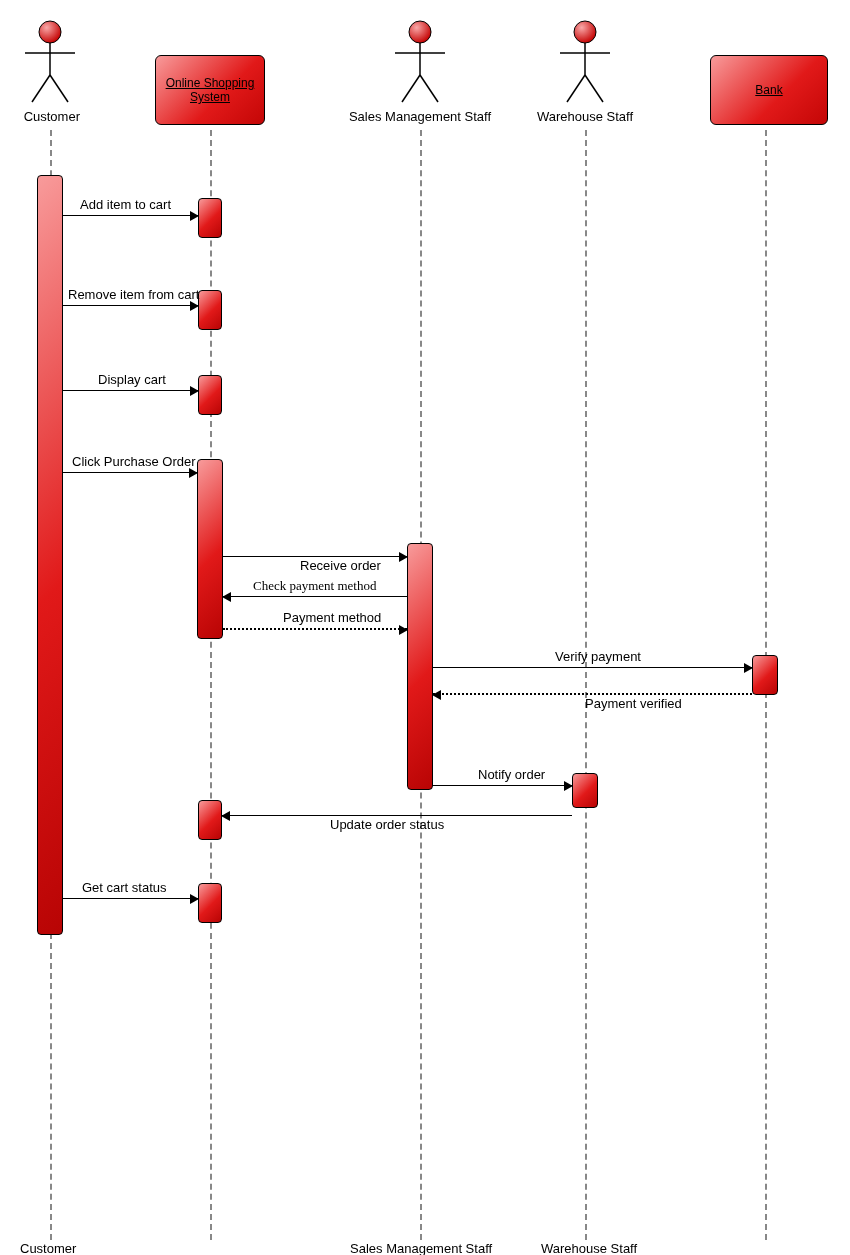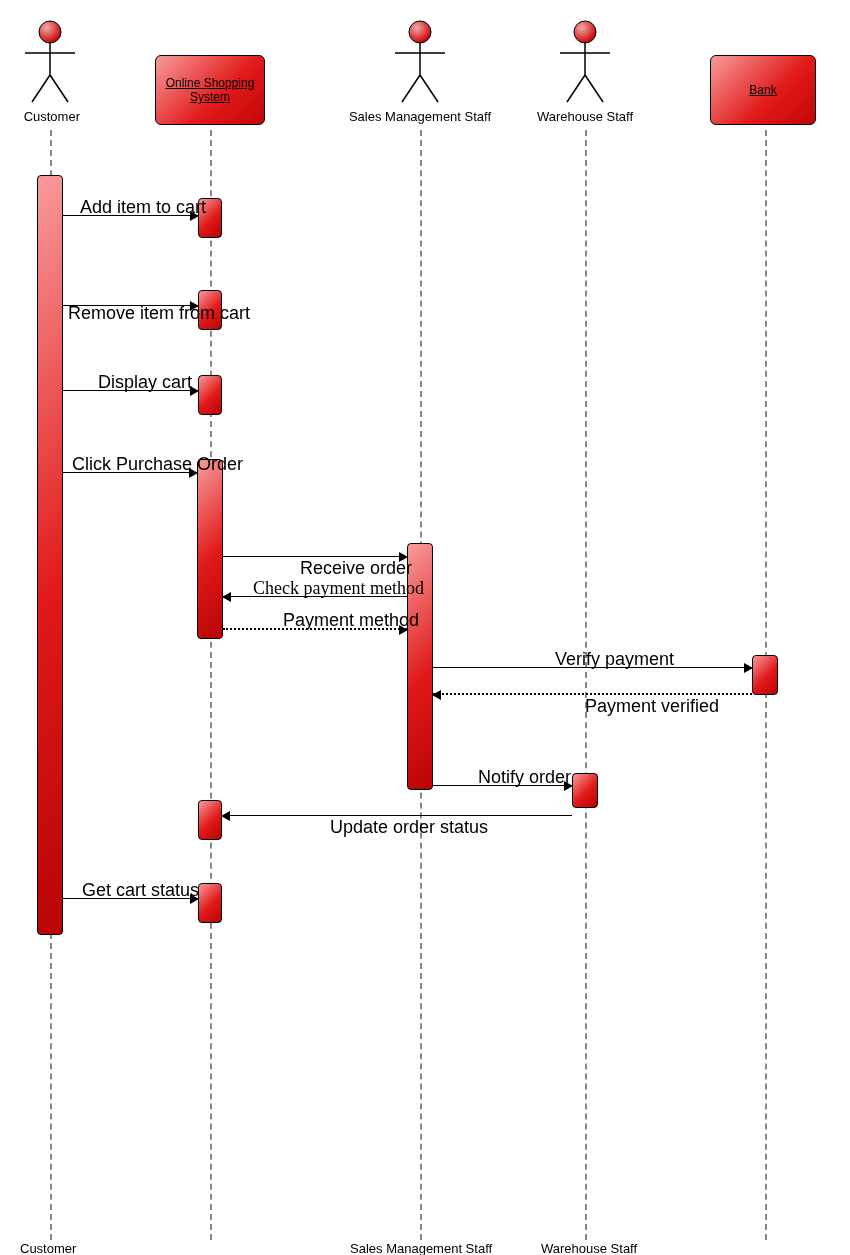--- a/index.html
+++ b/index.html
@@ -84,21 +84,21 @@
     content:'';
     position:absolute;
     left:-1px; top:-5px;
     border-right: 9px solid #000;
     border-top: 5px solid transparent;
     border-bottom:5px solid transparent;
   }
   .msg-label {
     position:absolute;
     white-space: nowrap;
-    font-size: 18px;
+    font-size: 13px;
   }
   .footer-label {
     position:absolute;
     font-size:13px;
     white-space:nowrap;
   }
 </style>
 </head>
 <body>
 
@@ -140,21 +140,21 @@
     <svg width="60" height="85">
       <circle cx="30" cy="12" r="11" fill="url(#gHead1)" stroke="#000"></circle>
       <line x1="30" y1="23" x2="30" y2="55" stroke="#000" stroke-width="1.5"></line>
       <line x1="5" y1="33" x2="55" y2="33" stroke="#000" stroke-width="1.5"></line>
       <line x1="30" y1="55" x2="12" y2="82" stroke="#000" stroke-width="1.5"></line>
       <line x1="30" y1="55" x2="48" y2="82" stroke="#000" stroke-width="1.5"></line>
     </svg>
     <div class="label">Warehouse Staff</div>
   </div>
 
-  <div class="sysbox" style="left:710px; top:55px; width:106px; height:70px;">
+  <div class="sysbox" style="left:710px; top:55px; width:118px; height:70px;">
     <span>Bank</span>
   </div>
 
   <div class="lifeline" style="left:50px; top:130px; height:1110px;"></div>
   <div class="lifeline" style="left:210px; top:130px; height:1110px;"></div>
   <div class="lifeline" style="left:420px; top:130px; height:1110px;"></div>
   <div class="lifeline" style="left:585px; top:130px; height:1110px;"></div>
   <div class="lifeline" style="left:765px; top:130px; height:1110px;"></div>
 
   <div class="activation" style="left:37px; top:175px; width:26px; height:760px;"></div>
@@ -172,21 +172,21 @@
   <div class="activation" style="left:572px; top:773px; width:26px; height:35px;"></div>
 
   <div class="activation" style="left:198px; top:800px; width:24px; height:40px;"></div>
 
   <div class="activation" style="left:198px; top:883px; width:24px; height:40px;"></div>
 
   <div class="msg arrow-right" style="left:63px; top:215px; width:135px;"></div>
   <div class="msg-label" style="left:80px; top:197px;">Add item to cart</div>
 
   <div class="msg arrow-right" style="left:63px; top:305px; width:135px;"></div>
-  <div class="msg-label" style="left:68px; top:287px;margin-top:16px;">Remove item from cart</div>
+  <div class="msg-label" style="left:68px; top:287px;">Remove item from cart</div>
 
   <div class="msg arrow-right" style="left:63px; top:390px; width:135px;"></div>
   <div class="msg-label" style="left:98px; top:372px;">Display cart</div>
 
   <div class="msg arrow-right" style="left:63px; top:472px; width:134px;"></div>
   <div class="msg-label" style="left:72px; top:454px;">Click Purchase Order</div>
 
   <div class="msg arrow-right" style="left:223px; top:556px; width:184px;"></div>
   <div class="msg-label" style="left:300px; top:558px;">Receive order</div>
 

